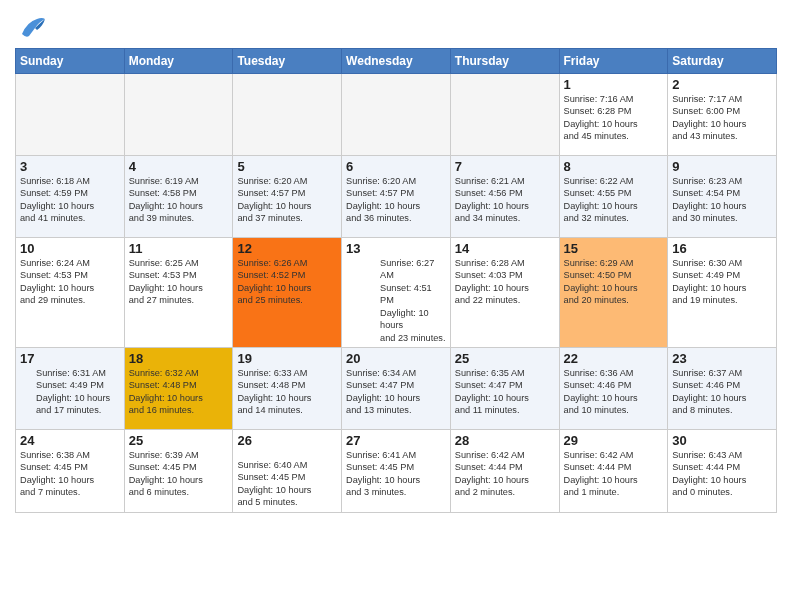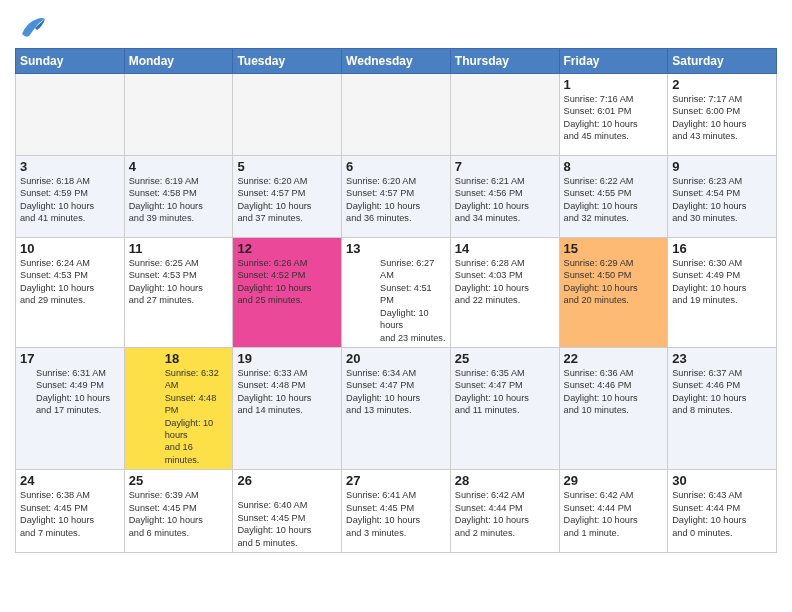--- a/index.html
+++ b/index.html
@@ -135,21 +135,21 @@
     <tbody id="calendar-body">
     <tr>
           <td class="empty"></td>
           <td class="empty"></td>
           <td class="empty"></td>
           <td class="empty"></td>
           <td class="empty"></td>
           <td style="background: rgb(255, 255, 255);">
             <span class="day-number">1</span>
             <div class="day-info" style="white-space: pre-line;">Sunrise: 7:16 AM
-Sunset: 6:01 PM
+Sunset: 6:28 PM
 Daylight: 10 hours
 and 45 minutes.</div>
           </td>
           <td style="background: rgb(255, 255, 255);">
             <span class="day-number">2</span>
             <div class="day-info" style="white-space: pre-line;">Sunrise: 7:17 AM
 Sunset: 6:00 PM
 Daylight: 10 hours
 and 43 minutes.</div>
           </td>
@@ -213,21 +213,21 @@
 Daylight: 10 hours
 and 29 minutes.</div>
           </td>
           <td style="background: rgb(255, 255, 255);">
             <span class="day-number">11</span>
             <div class="day-info" style="white-space: pre-line;">Sunrise: 6:25 AM
 Sunset: 4:53 PM
 Daylight: 10 hours
 and 27 minutes.</div>
           </td>
-          <td style="background: #ec4899;">
+          <td style="background: #f97316;">
             <span class="day-number">12</span>
             <div class="day-info" style="white-space: pre-line;">Sunrise: 6:26 AM
 Sunset: 4:52 PM
 Daylight: 10 hours
 and 25 minutes.</div>
           </td>
           <td style="background: rgb(255, 255, 255);">
             <span class="day-number">13</span>
             <div class="day-info" style="white-space: pre-line; margin-left: 34px;">Sunrise: 6:27 AM
 Sunset: 4:51 PM
@@ -257,21 +257,21 @@
           </td>
         </tr>
         <tr>
           <td style="background: rgb(240, 244, 250);">
             <span class="day-number">17</span>
             <div class="day-info" style="white-space: pre-line; margin-left: 16px;">Sunrise: 6:31 AM
 Sunset: 4:49 PM
 Daylight: 10 hours
 and 17 minutes.</div>
           </td>
-          <td style="background: #fde047; padding-left: 40px;">
+          <td style="background: #eab308;">
             <span class="day-number">18</span>
             <div class="day-info" style="white-space: pre-line;">Sunrise: 6:32 AM
 Sunset: 4:48 PM
 Daylight: 10 hours
 and 16 minutes.</div>
           </td>
           <td style="background: rgb(240, 244, 250);">
             <span class="day-number">19</span>
             <div class="day-info" style="white-space: pre-line;">Sunrise: 6:33 AM
 Sunset: 4:48 PM

